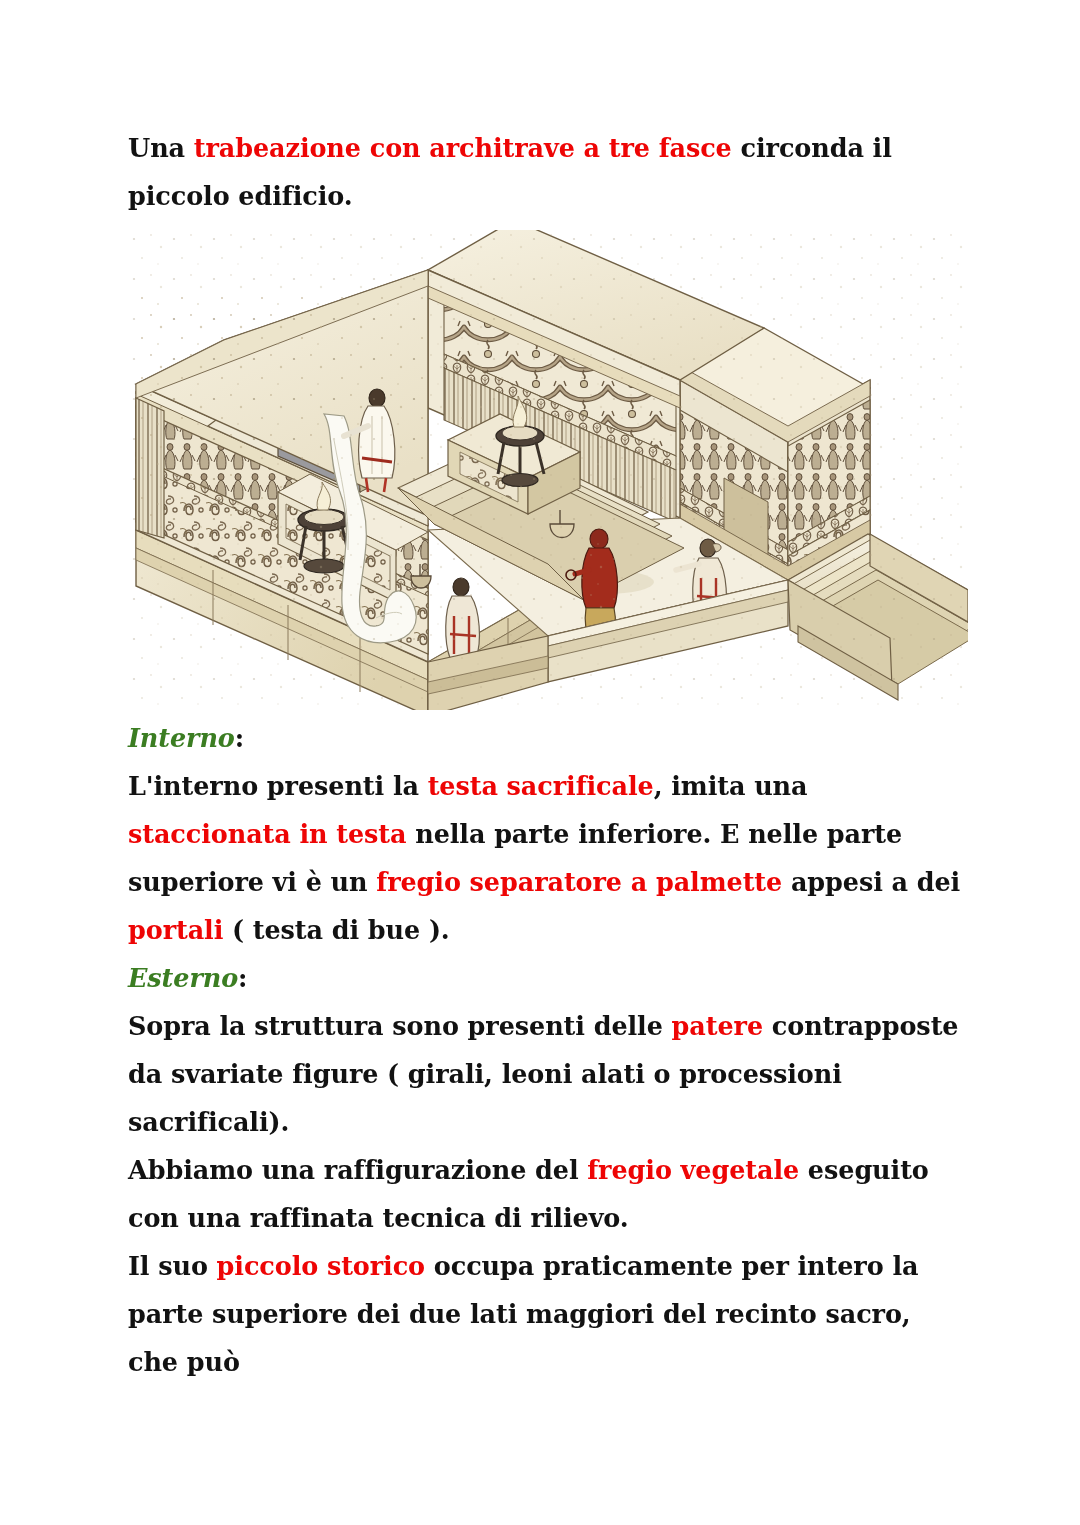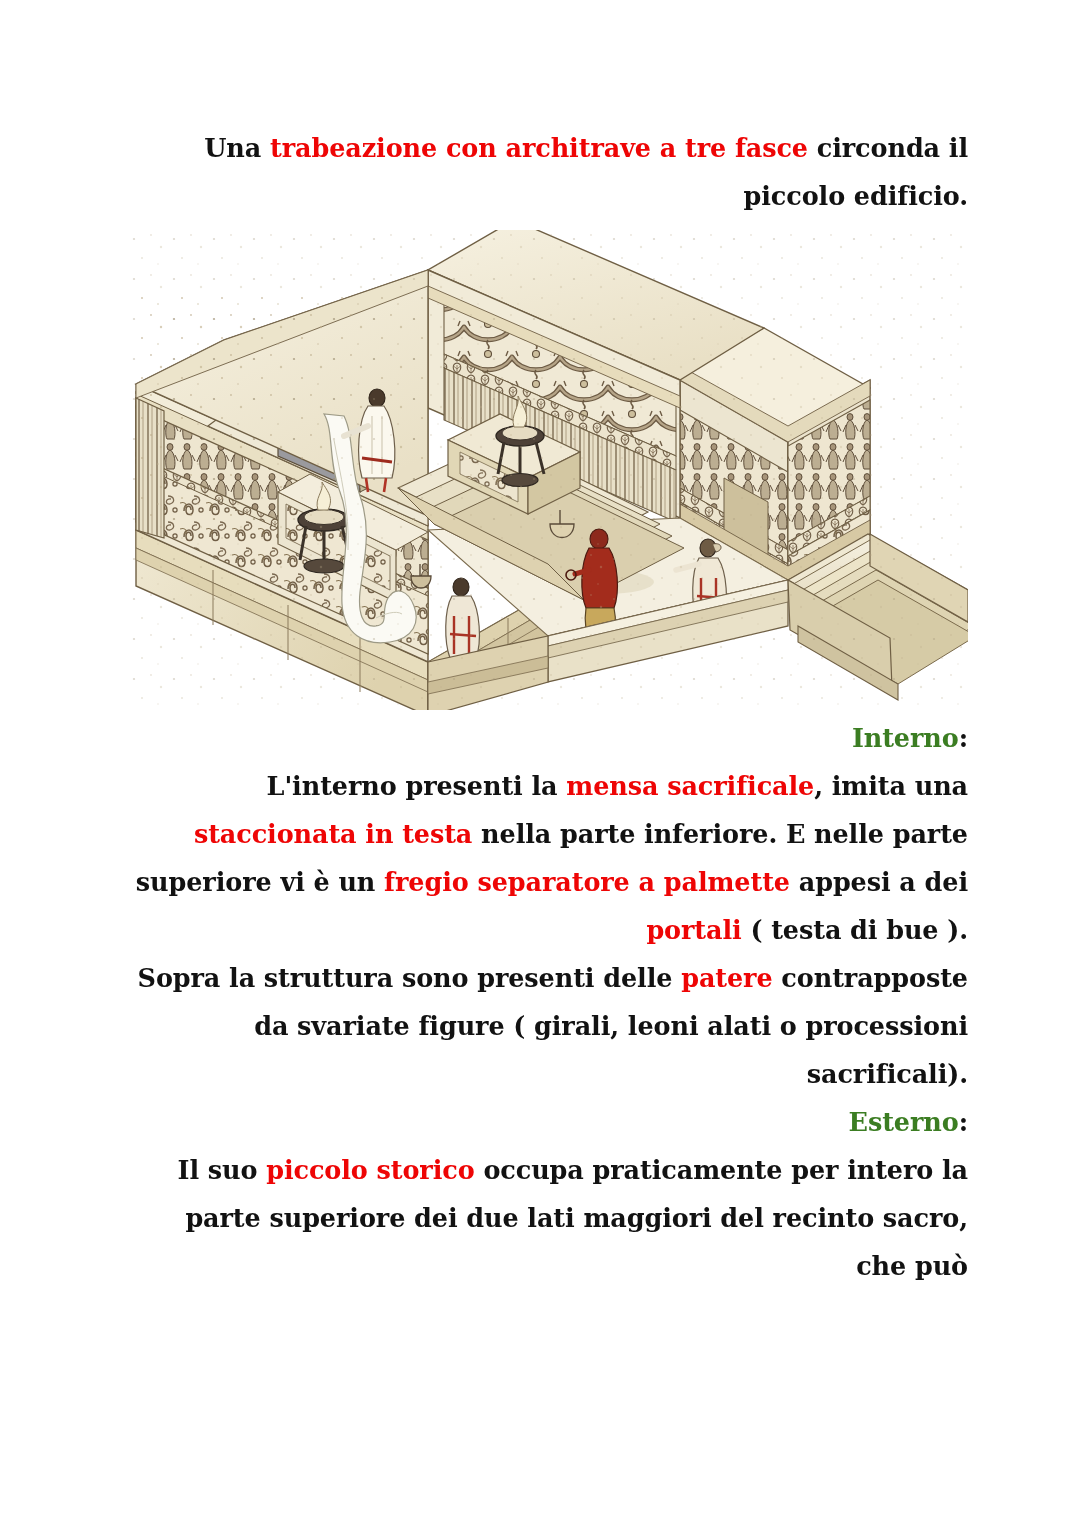--- a/index.html
+++ b/index.html
@@ -14,21 +14,20 @@
     overflow: hidden;
     font-family: "DejaVu Serif", "Liberation Serif", serif;
   }
 
   .page {
     position: absolute;
     left: 0; top: 0;
     width: 1080px;
     height: 1525px;
     background: #ffffff;
-    text-align: right;
   }
 
   .content {
     position: absolute;
     left: 128px;
     top: 124px;
     width: 840px;
   }
 
   .para {
@@ -36,21 +35,21 @@
     font-weight: bold;
     font-size: 25.5px;
     line-height: 48px;
     color: #121212;
     letter-spacing: -0.1px;
     margin: 0;
     text-rendering: optimizeLegibility;
   }
 
   .red   { color: #ee0505; }
-  .green { color: #3b7d22; }
+  .green { color: #3b7d22; font-style: italic; }
   .black { color: #121212; }
 
   
   .figure-wrap {
     position: relative;
     width: 840px;
     height: 480px;
     margin: 10px 0 4px 0;
   }
   .figure-wrap svg { display: block; }
@@ -337,24 +336,25 @@
           <polygon points="300,432 420,406 420,452 300,486" fill="#ded2b0" stroke="#6f5f44" stroke-width="1.2"></polygon>
           <polygon points="300,452 420,426 420,438 300,464" fill="#cbbd97" stroke="#7a6a4c" stroke-width="0.8"></polygon>
         </g>
 
         <rect x="0" y="0" width="840" height="480" fill="url(#speckle)" opacity="0.3"></rect>
       </svg>
     </div>
 
     <p class="para"><span class="green">Interno</span><span class="black">:</span></p>
 
-    <p class="para"><span>L'interno presenti la </span><span class="red">mensa sacrificale</span><span>, imita una </span><span class="red">staccionata in testa</span><span> nella parte inferiore. E nelle parte superiore vi è un </span><span class="red">fregio separatore a palmette</span><span> appesi a dei </span><span class="red">portali</span><span> ( testa di bue ).</span></p>
+    <p class="para"><span>L'interno presenti la </span><span class="red">testa sacrificale</span><span>, imita una </span><span class="red">staccionata in testa</span><span> nella parte inferiore. E nelle parte superiore vi è un </span><span class="red">fregio separatore a palmette</span><span> appesi a dei </span><span class="red">portali</span><span> ( testa di bue ).</span></p>
+
+    <p class="para"><span class="green">Esterno</span><span class="black">:</span></p>
 
     <p class="para"><span>Sopra la struttura sono presenti delle </span><span class="red">patere</span><span> contrapposte da svariate figure ( girali, leoni alati o processioni sacrificali).</span></p>
 
-    <p class="para"><span class="green">Esterno</span><span class="black">:</span></p>
-
+    <p class="para"><span>Abbiamo una raffigurazione del </span><span class="red">fregio vegetale</span><span> eseguito con una raffinata tecnica di rilievo.</span></p>
 
 
     <p class="para"><span>Il suo </span><span class="red">piccolo storico</span><span> occupa praticamente per intero la parte superiore dei due lati maggiori del recinto sacro, che può</span></p>
 
   </div>
 </div>
 
 </body></html>

